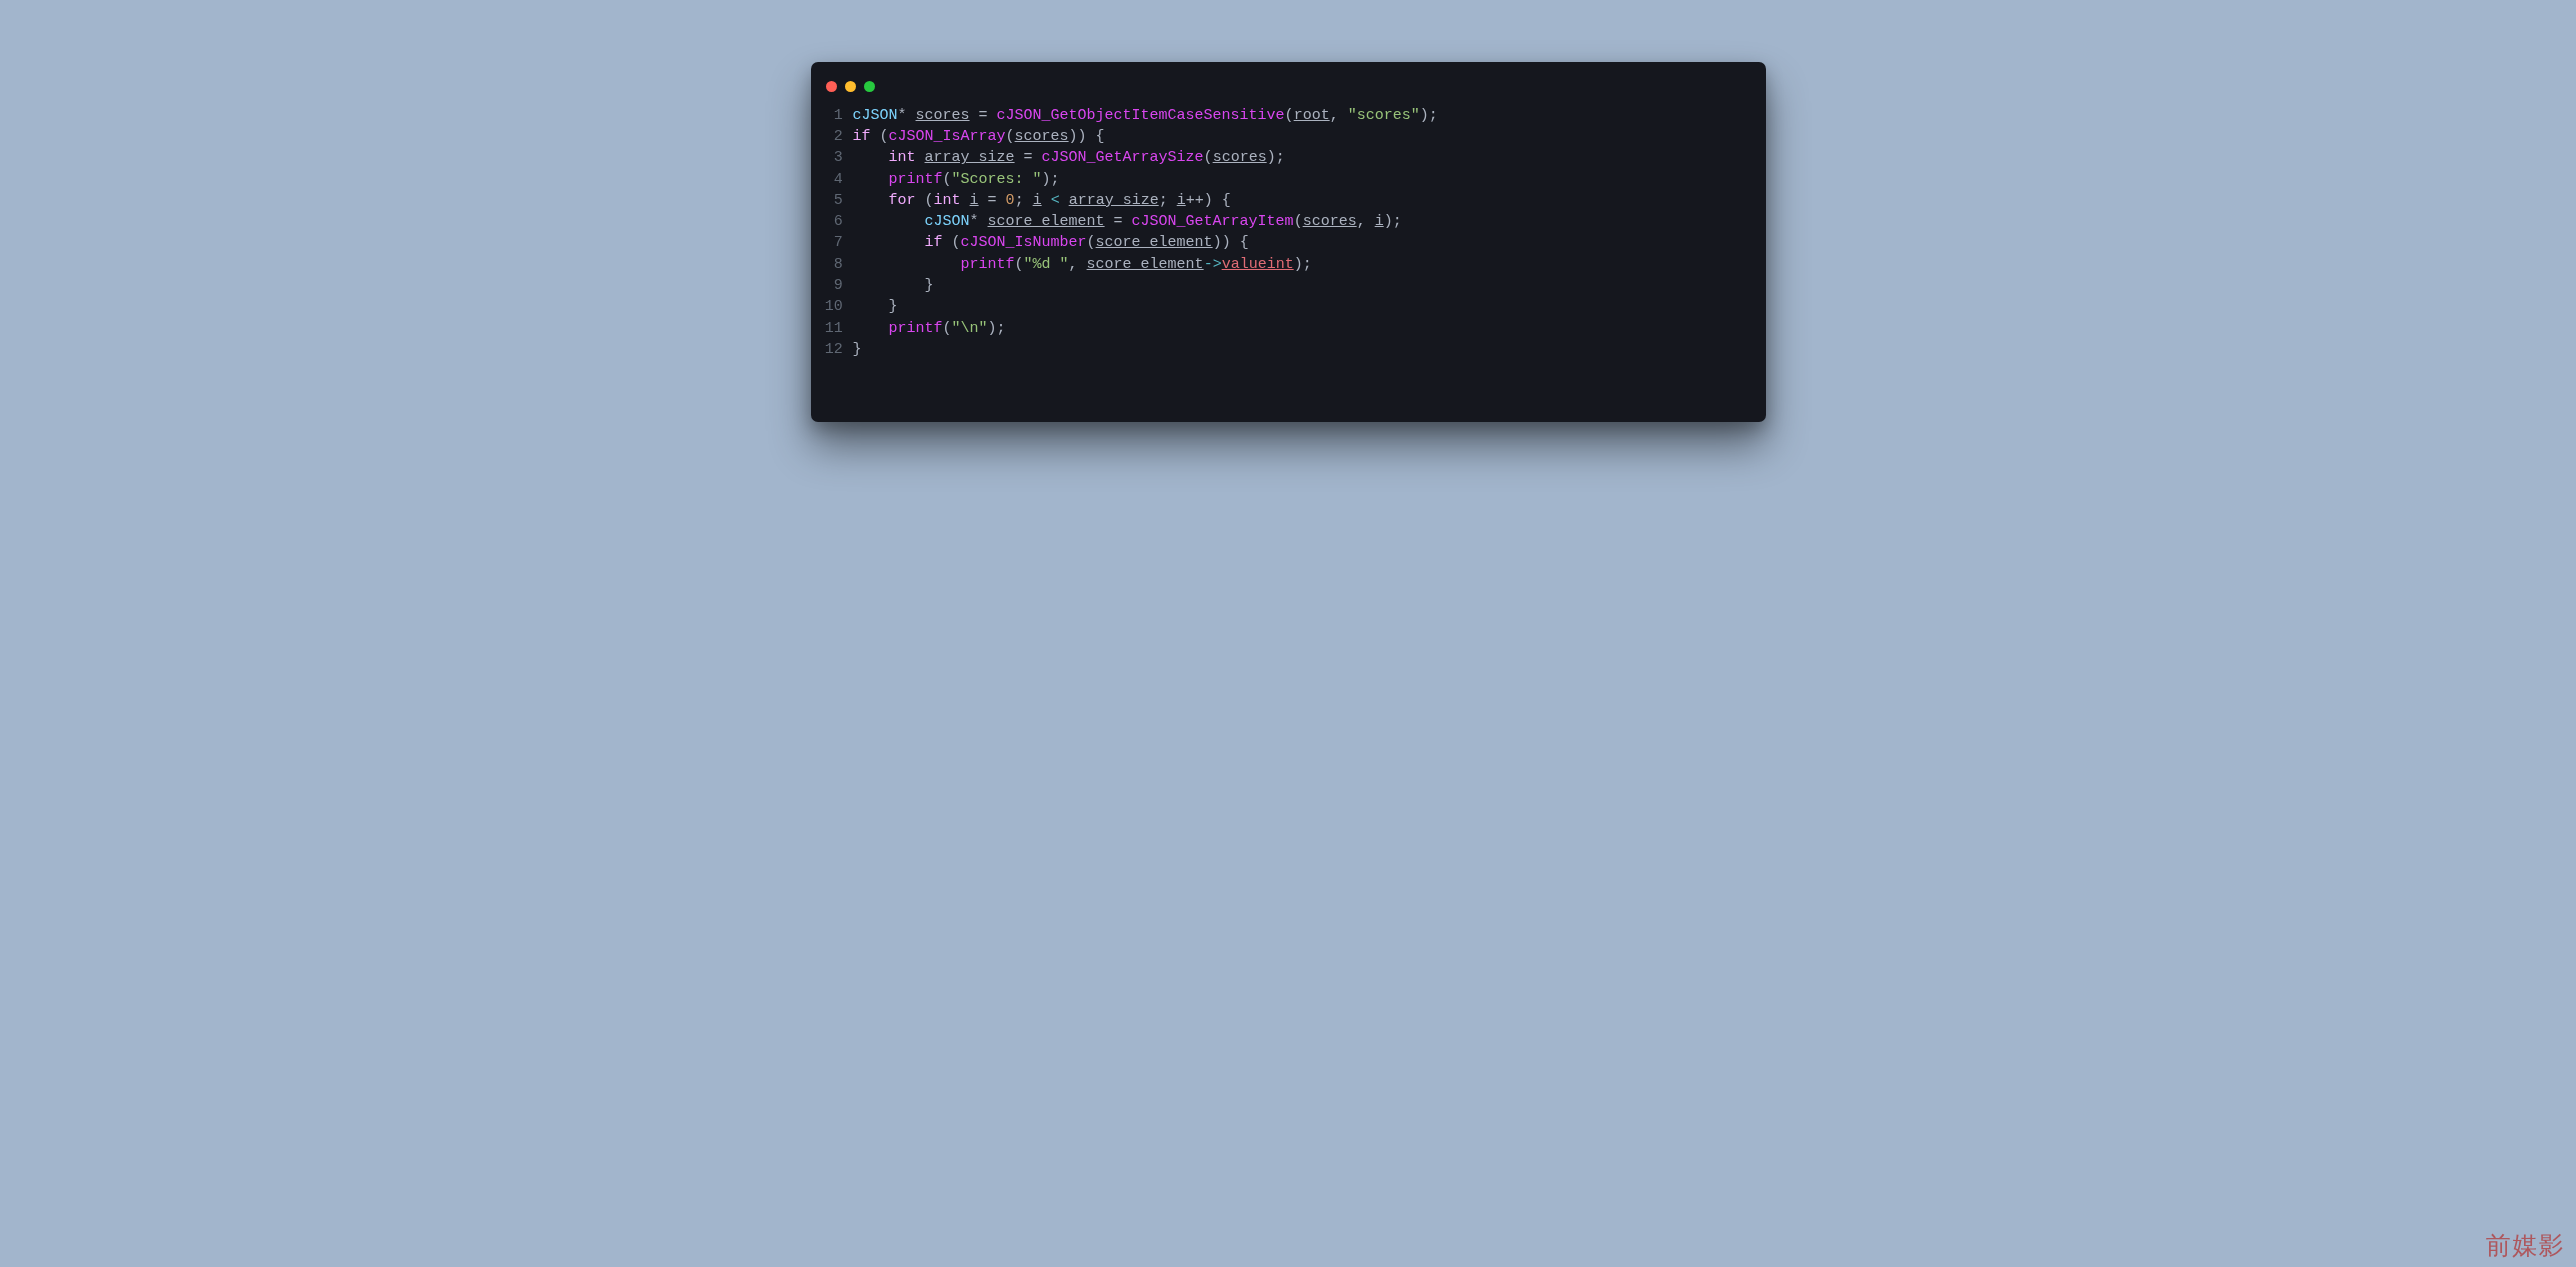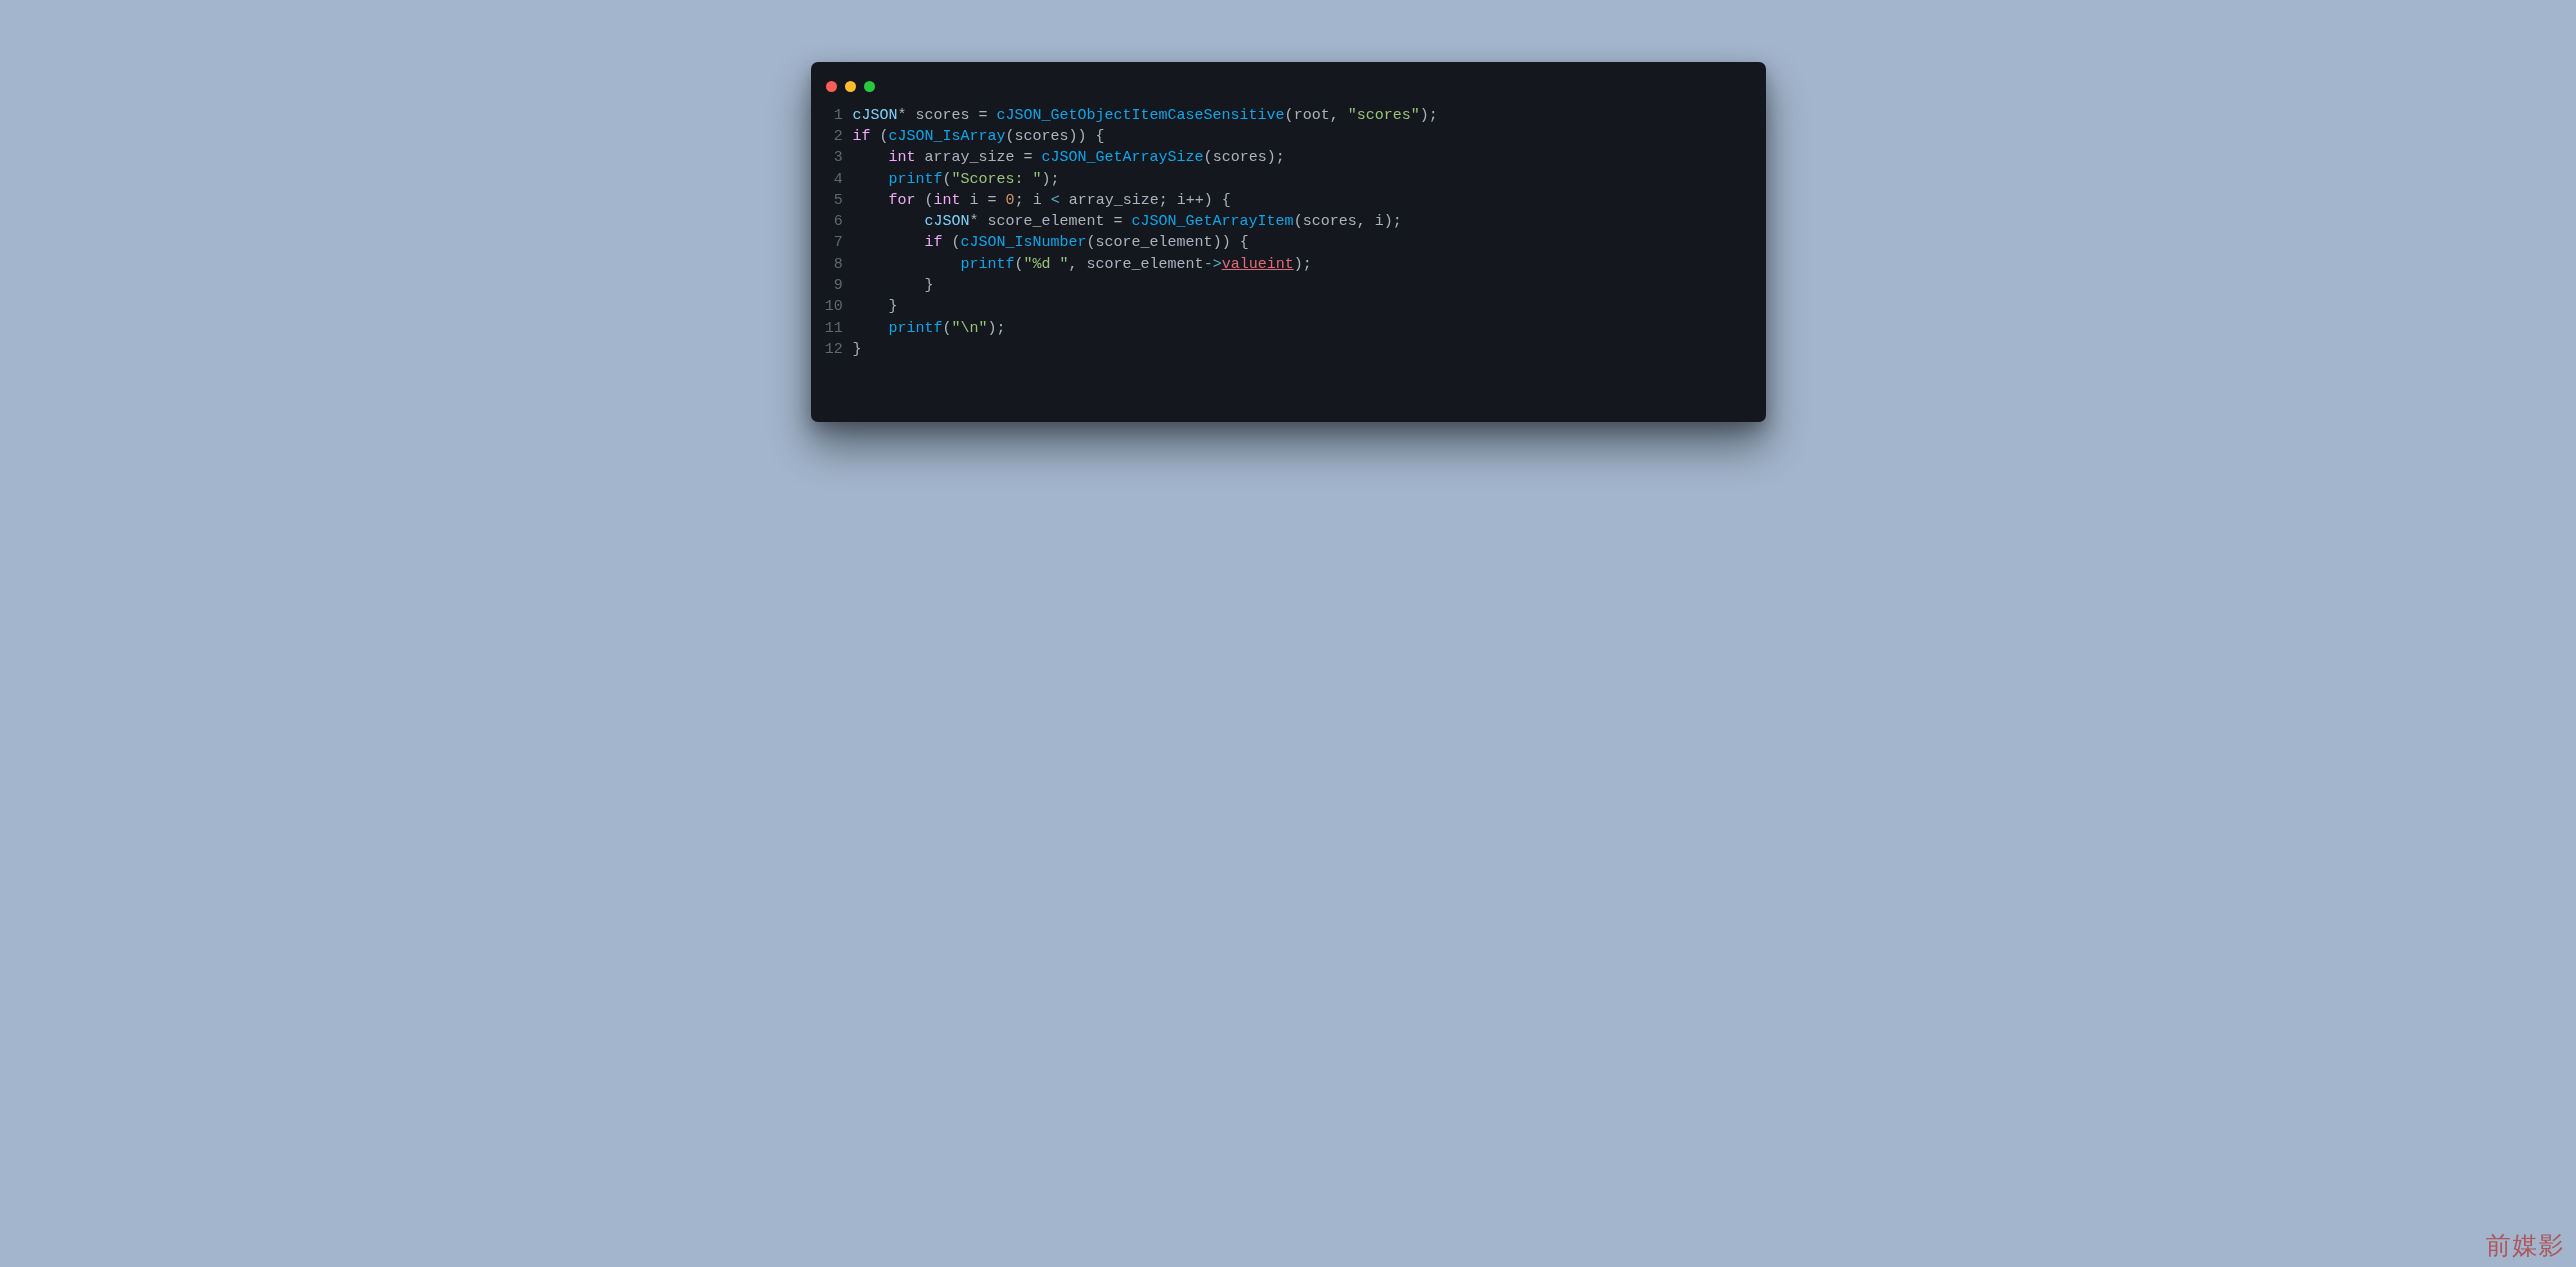--- a/index.html
+++ b/index.html
@@ -53,27 +53,27 @@
     width: 28px;
     text-align: right;
     color: #5f6773;
     user-select: none;
     flex-shrink: 0;
     padding-right: 9.7px;
   }
   .tok      { color: #c1c8d0; }
   .tok-key  { color: #f0abfc; }
   .tok-type { color: #7dd3fc; }
-  .tok-func { color: #0ea5e9; }
+  .tok-func { color: #d946ef; }
   .tok-str  { color: #98c379; }
   .tok-num  { color: #d19a66; }
   .tok-punc { color: #abb2bf; }
   .tok-op   { color: #56b6c2; }
   .tok-var  { color: #e06c75; text-decoration: underline; }
-  .tok-id   { color: #abb2bf; }
+  .tok-id   { color: #abb2bf; text-decoration: underline; }
 
   .watermark {
     position: fixed;
     bottom: 5.5px;
     right: 11px;
     font-family: "Brush Script MT", "Segoe Script", cursive;
     font-size: 25px;
     color: #b23838;
     opacity: 0.75;
     letter-spacing: 1.4px;

